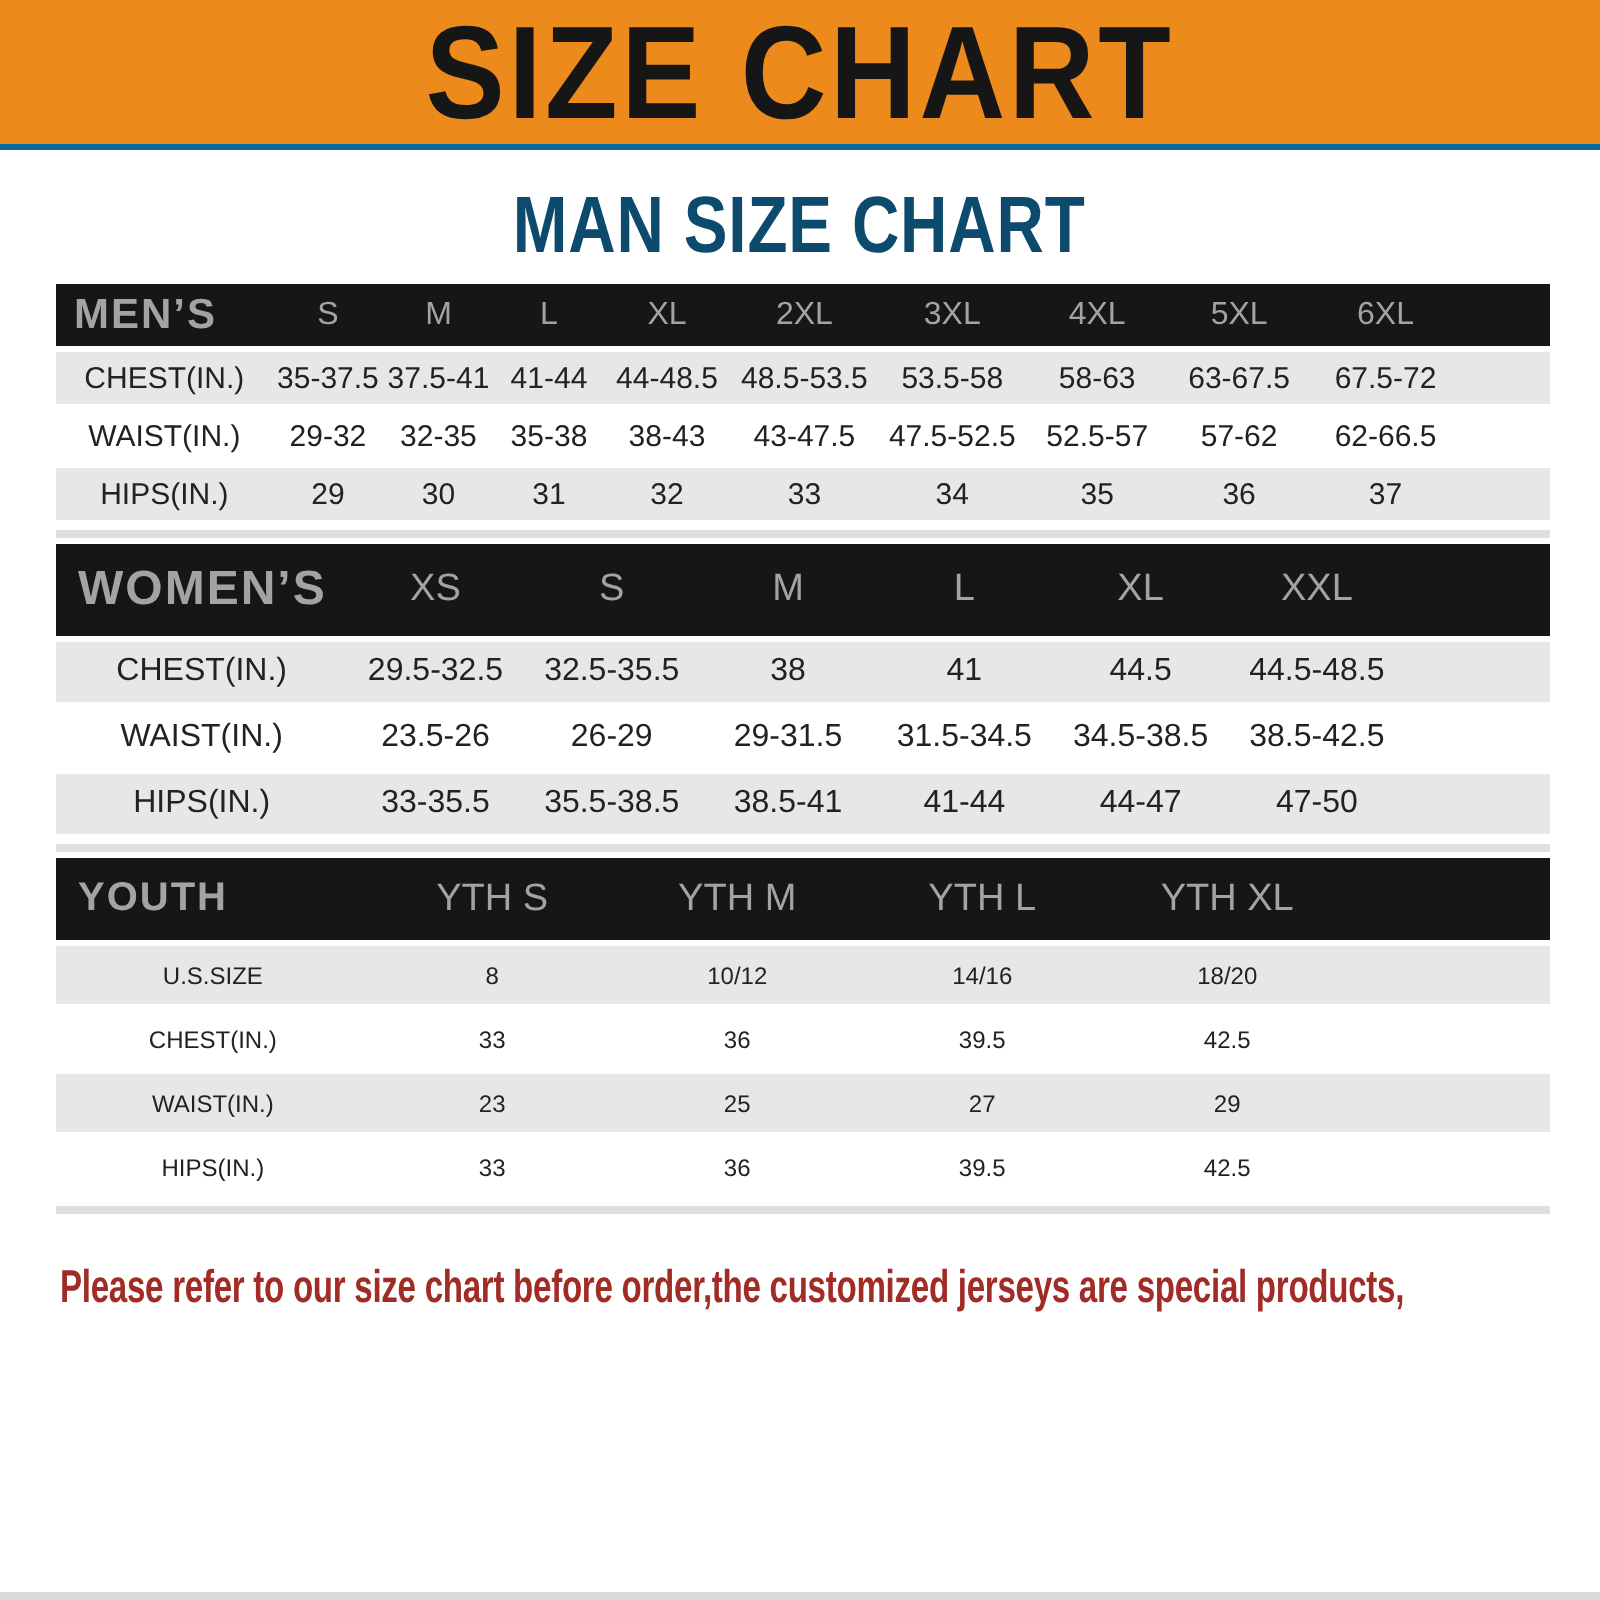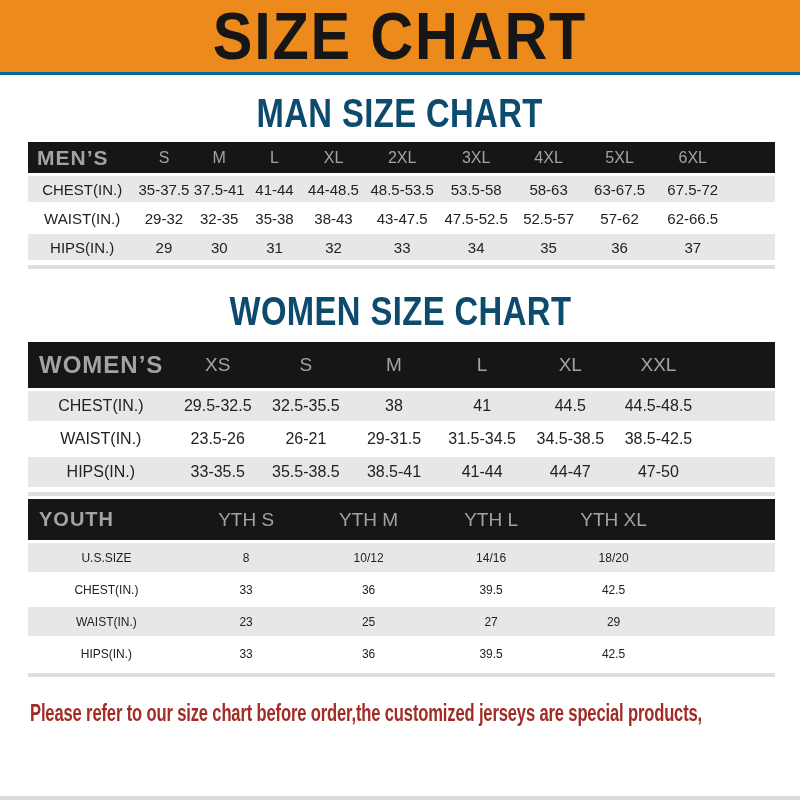--- a/index.html
+++ b/index.html
@@ -135,21 +135,20 @@
             <td>36</td>
             <td>37</td>
             <td></td>
           </tr>
         </tbody>
       </table>
     <div class="table-underline"></div>
   </section>
 
   <section class="sec-women">
-    <h2 class="section-heading"><span class="condense">WOMEN SIZE CHART</span></h2>
     <table class="size-table women">
       <colgroup>
         <col style="width:19.5%">
           <col style="width:11.8%">
           <col style="width:11.8%">
           <col style="width:11.8%">
         <col style="width:11.8%">
           <col style="width:11.8%">
           <col style="width:11.8%">
           <col style="width:9.7%">
@@ -173,21 +172,21 @@
             <td>32.5-35.5</td>
             <td>38</td>
             <td>41</td>
             <td>44.5</td>
             <td>44.5-48.5</td>
             <td></td>
           </tr>
           <tr>
             <td>WAIST(IN.)</td>
             <td>23.5-26</td>
-            <td>26-21</td>
+            <td>26-29</td>
             <td>29-31.5</td>
             <td>31.5-34.5</td>
             <td>34.5-38.5</td>
             <td>38.5-42.5</td>
             <td></td>
           </tr>
           <tr>
             <td>HIPS(IN.)</td>
             <td>33-35.5</td>
             <td>35.5-38.5</td>

